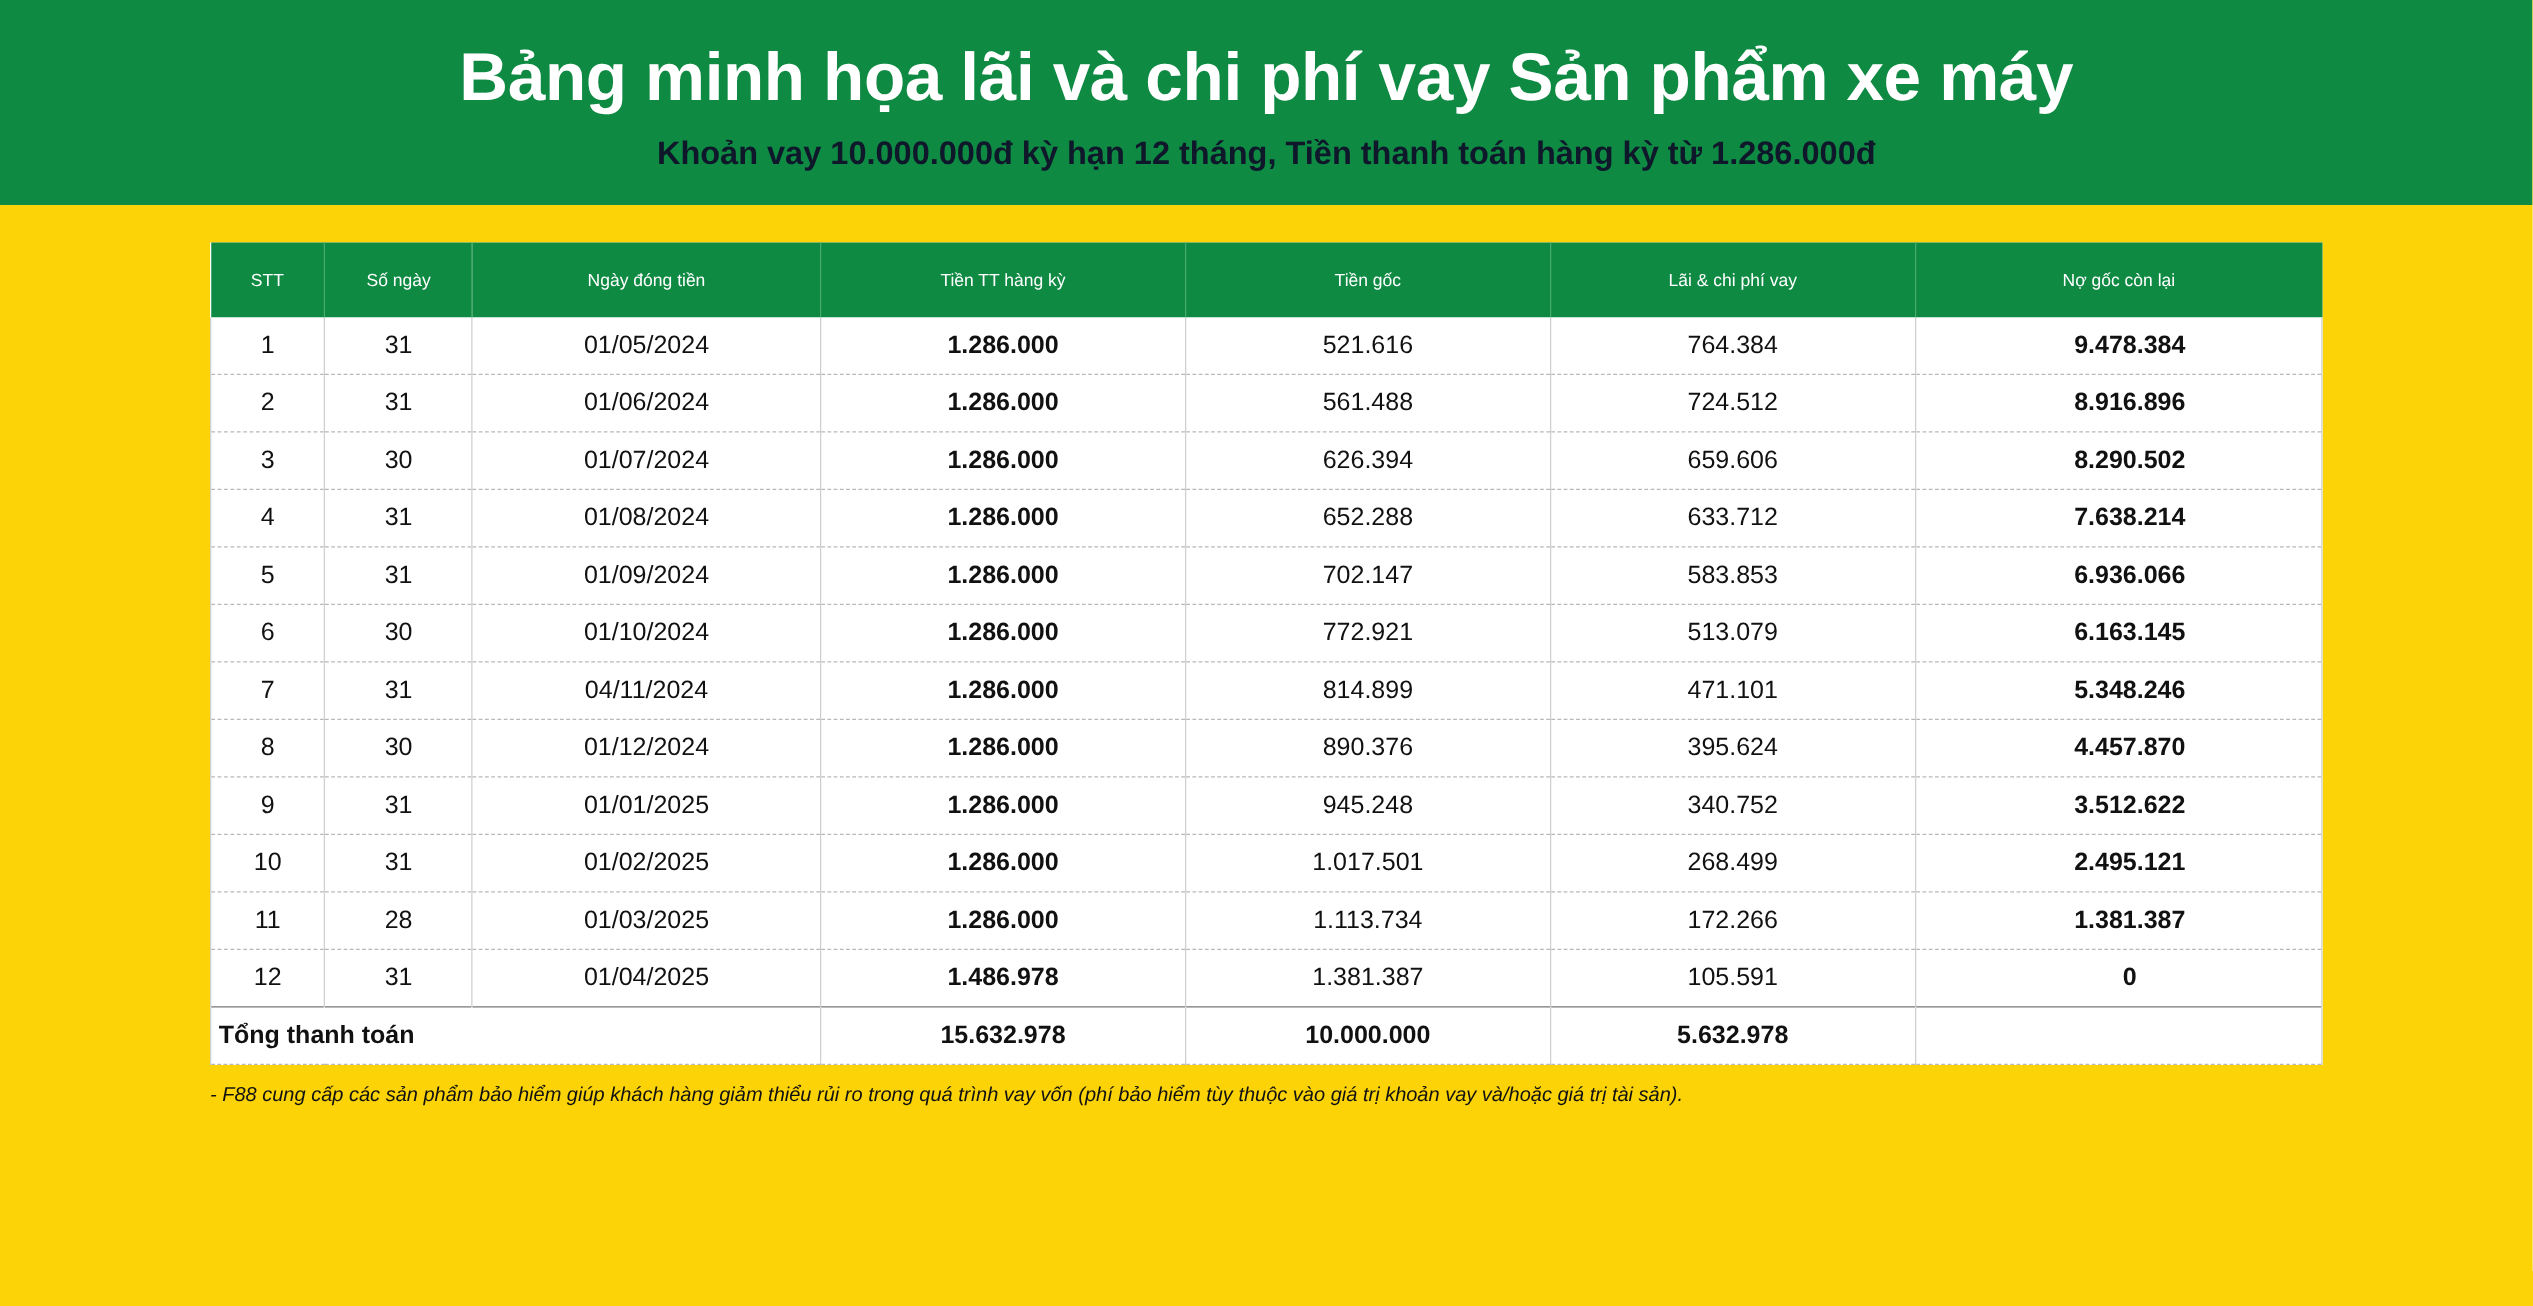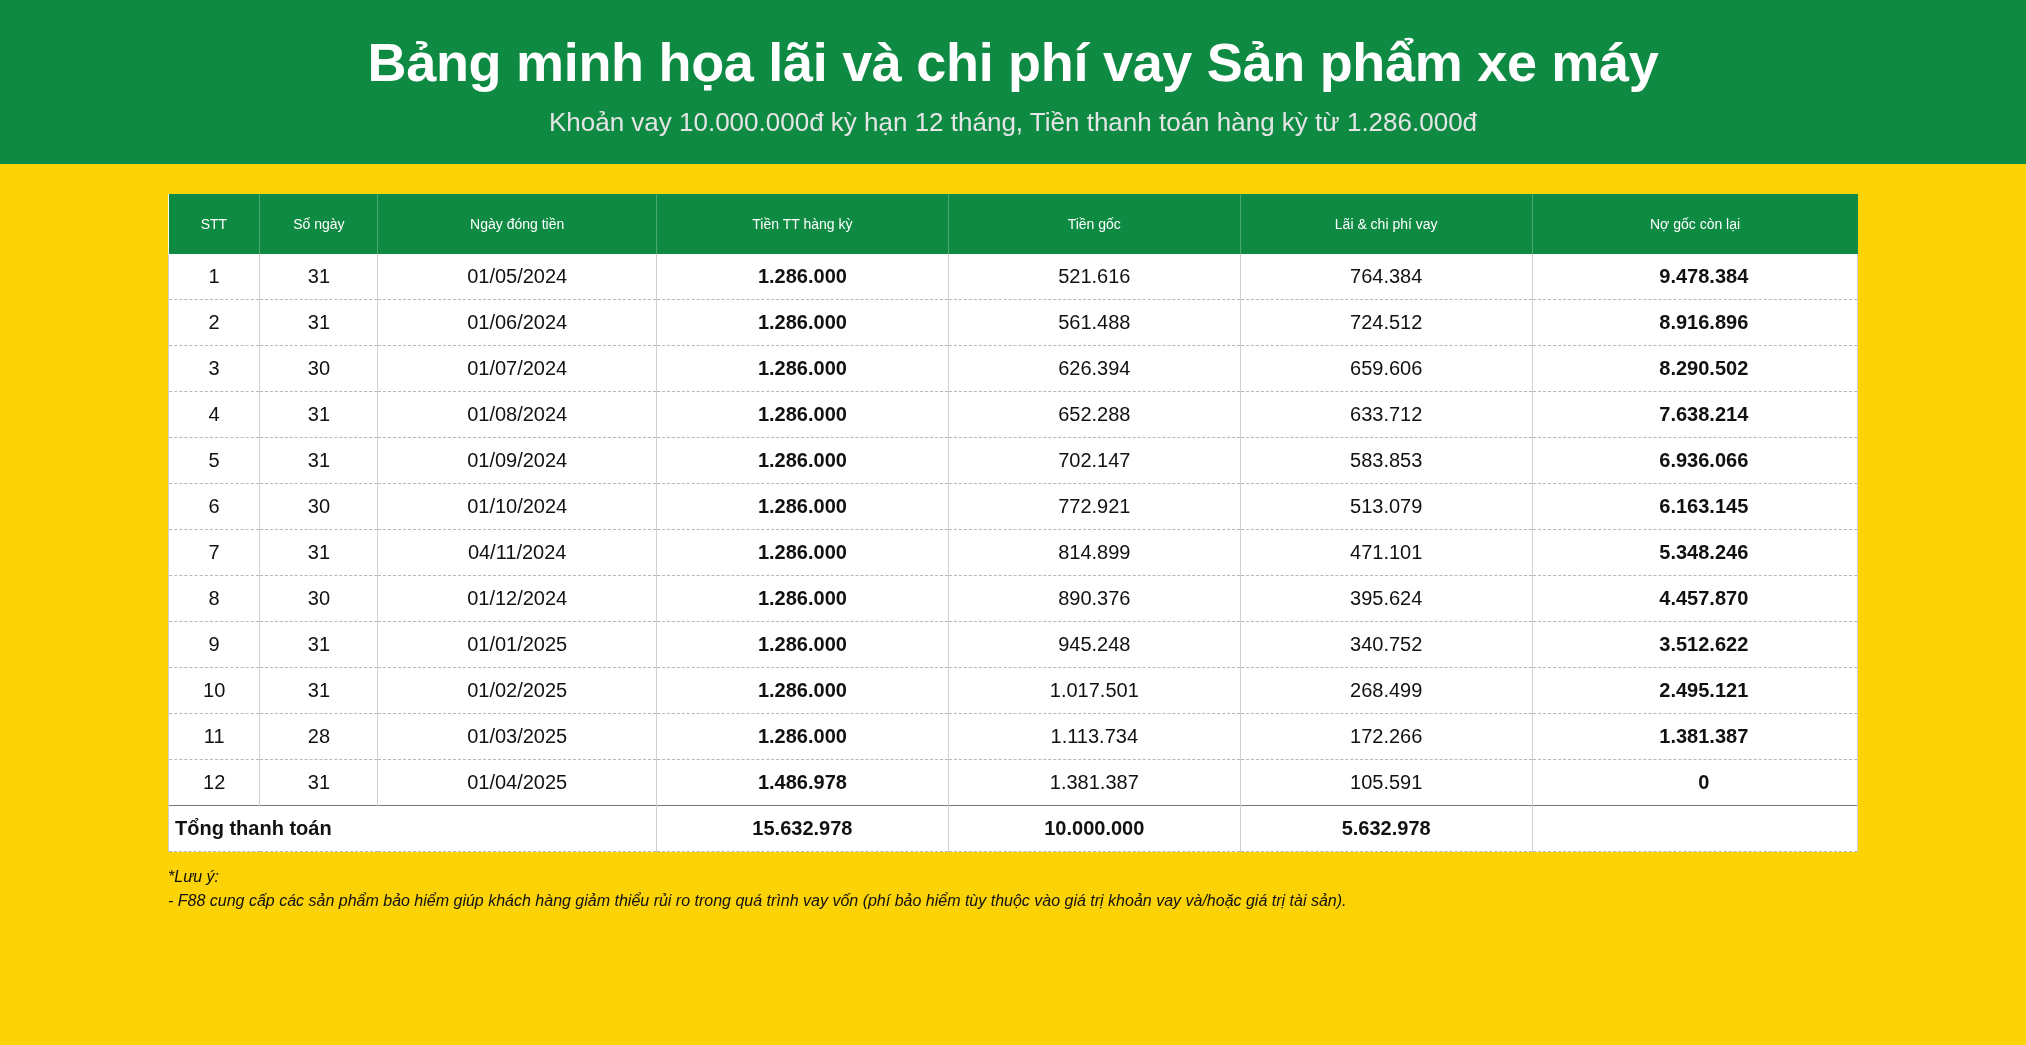--- a/index.html
+++ b/index.html
@@ -30,23 +30,23 @@
   }
   .header-title {
     color: #FFFFFF;
     font-size: 54px;
     font-weight: bold;
     letter-spacing: -0.3px;
     line-height: 1.15;
     margin: 0 0 14px 0;
   }
   .header-subtitle {
-    color: #e5e5e5;
+    color: #0f172a;
     font-size: 26px;
-    font-weight: normal;
+    font-weight: bold;
     line-height: 1.2;
     margin: 0;
   }
   
   .table-wrap {
     margin: 30px auto 0 auto;
     width: 1690px;
   }
   table.illustration {
     border-collapse: collapse;
@@ -268,17 +268,16 @@
           <td>15.632.978</td>
           <td>10.000.000</td>
           <td>5.632.978</td>
           <td></td>
         </tr>
       </tbody>
     </table>
   </div>
 
   <div class="notes">
-    <div class="note-title">*Lưu ý:</div>
     <div class="note-line">- F88 cung cấp các sản phẩm bảo hiểm giúp khách hàng giảm thiểu rủi ro trong quá trình vay vốn (phí bảo hiểm tùy thuộc vào giá trị khoản vay và/hoặc giá trị tài sản).</div>
   </div>
 
 </div>
 
 </body></html>

